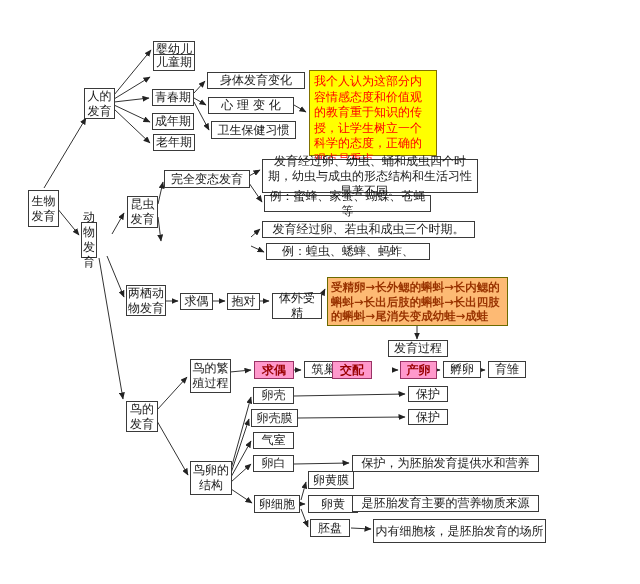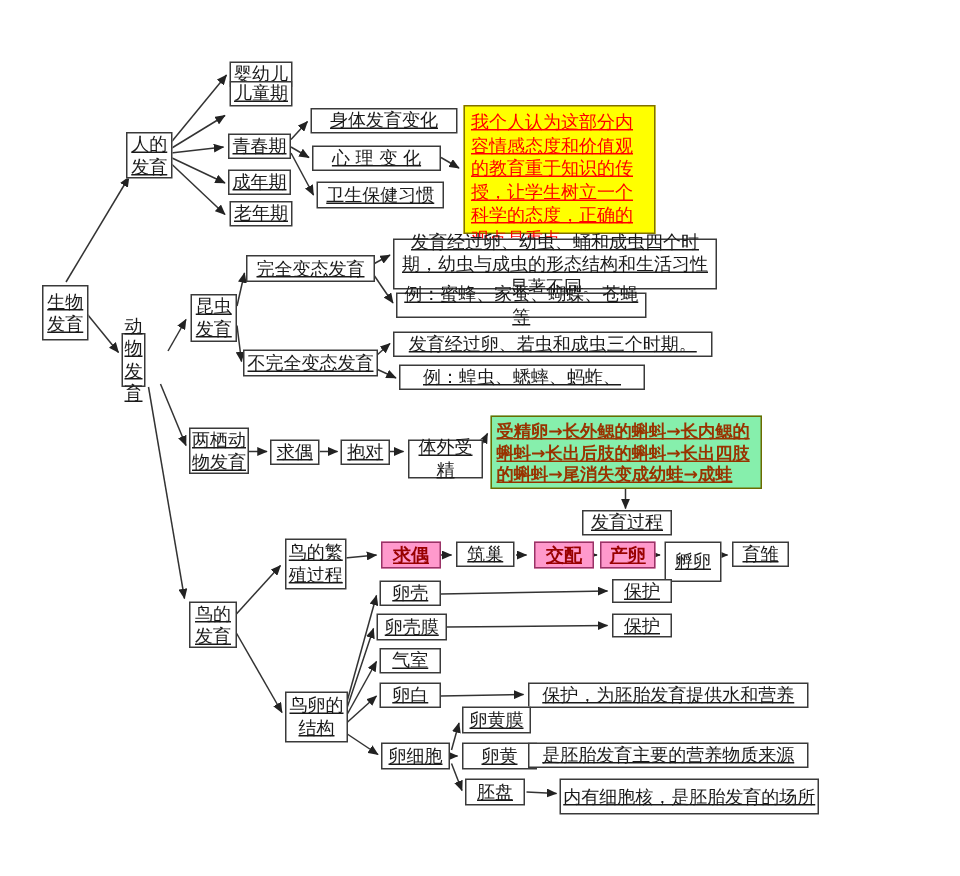--- a/index.html
+++ b/index.html
@@ -6,30 +6,30 @@
   #canvas{
     position:relative;width:640px;height:584px;background:#fff;overflow:hidden;
     font-family:"DejaVu Sans",sans-serif;
   }
   #wires{position:absolute;left:0;top:0;z-index:1;}
   .node{
     position:absolute;z-index:2;box-sizing:border-box;
     border:1px solid #3a3a3a;background:#fff;color:#1a1a1a;
     font-size:12px;line-height:1.25;
     display:flex;align-items:center;justify-content:center;
-    text-align:center;white-space:pre-line;padding:0 1px;text-decoration:underline;
+    text-align:center;white-space:pre-line;padding:0 1px;
   }
   .desc{justify-content:center;}
   .yellow-note{
     background:#ffff00;color:#ff0000;border-color:#807000;
     text-align:left;justify-content:flex-start;align-items:flex-start;
     padding:3px 4px;line-height:1.3;white-space:normal;
   }
   .yellow-proc{
-    background:#86efac;color:#993300;border-color:#6b6b00;
+    background:#fdba74;color:#993300;border-color:#6b6b00;
     text-align:left;justify-content:flex-start;align-items:flex-start;
     padding:2px 3px;line-height:1.28;white-space:normal;font-weight:bold;font-size:11.5px;
   }
   .pink{background:#ff99cc;color:#990000;border-color:#993366;font-weight:bold;}
 </style>
 </head>
 <body>
 
 <div id="canvas">
 
@@ -104,44 +104,43 @@
 
   <div class="node" style="left:207px;top:72px;width:98px;height:17px">身体发育变化</div>
   <div class="node" style="left:208px;top:97px;width:86px;height:17px">心 理 变 化</div>
   <div class="node" style="left:211px;top:121px;width:85px;height:18px">卫生保健习惯</div>
 
   <div class="node yellow-note" style="left:309px;top:70px;width:128px;height:86px">我个人认为这部分内容情感态度和价值观的教育重于知识的传授，让学生树立一个科学的态度，正确的观点是重点。</div>
 
   <div class="node" style="left:127px;top:196px;width:31px;height:32px">昆虫
 发育</div>
   <div class="node" style="left:164px;top:170px;width:86px;height:18px">完全变态发育</div>
-  <div class="node" style="left:162px;top:233px;width:90px;height:18px">不完全变态发育</div>
   <div class="node desc" style="left:262px;top:159px;width:216px;height:34px">发育经过卵、幼虫、蛹和成虫四个时期，幼虫与成虫的形态结构和生活习性显著不同。</div>
   <div class="node desc" style="left:264px;top:195px;width:167px;height:17px">例：蜜蜂、家蚕、蝴蝶、苍蝇等</div>
   <div class="node desc" style="left:262px;top:221px;width:213px;height:17px">发育经过卵、若虫和成虫三个时期。</div>
   <div class="node desc" style="left:266px;top:243px;width:164px;height:17px">例：蝗虫、蟋蟀、蚂蚱、</div>
 
   <div class="node" style="left:126px;top:285px;width:40px;height:31px">两栖动
 物发育</div>
   <div class="node" style="left:180px;top:293px;width:33px;height:17px">求偶</div>
   <div class="node" style="left:227px;top:293px;width:33px;height:17px">抱对</div>
   <div class="node" style="left:272px;top:293px;width:50px;height:26px">体外受精</div>
   <div class="node yellow-proc" style="left:327px;top:277px;width:181px;height:49px">受精卵→长外鳃的蝌蚪→长内鳃的蝌蚪→长出后肢的蝌蚪→长出四肢的蝌蚪→尾消失变成幼蛙→成蛙</div>
   <div class="node" style="left:388px;top:340px;width:60px;height:17px">发育过程</div>
 
   <div class="node" style="left:126px;top:401px;width:32px;height:31px">鸟的
 发育</div>
   <div class="node" style="left:190px;top:359px;width:41px;height:34px">鸟的繁
 殖过程</div>
 
   <div class="node pink" style="left:254px;top:361px;width:40px;height:18px">求偶</div>
   <div class="node" style="left:304px;top:361px;width:39px;height:17px">筑巢</div>
-  <div class="node pink" style="left:356px;top:361px;width:40px;height:18px">交配</div>
+  <div class="node pink" style="left:332px;top:361px;width:40px;height:18px">交配</div>
   <div class="node pink" style="left:400px;top:361px;width:37px;height:18px">产卵</div>
-  <div class="node" style="left:443px;top:361px;width:38px;height:27px">孵卵</div>
+  <div class="node" style="left:443px;top:361px;width:38px;height:17px">孵卵</div>
   <div class="node" style="left:488px;top:361px;width:38px;height:17px">育雏</div>
 
   <div class="node" style="left:190px;top:461px;width:42px;height:34px">鸟卵的
 结构</div>
   <div class="node" style="left:253px;top:387px;width:41px;height:17px">卵壳</div>
   <div class="node desc" style="left:408px;top:386px;width:40px;height:16px">保护</div>
   <div class="node" style="left:251px;top:409px;width:47px;height:18px">卵壳膜</div>
   <div class="node desc" style="left:408px;top:409px;width:40px;height:16px">保护</div>
   <div class="node" style="left:253px;top:432px;width:41px;height:17px">气室</div>
   <div class="node" style="left:253px;top:455px;width:41px;height:17px">卵白</div>

